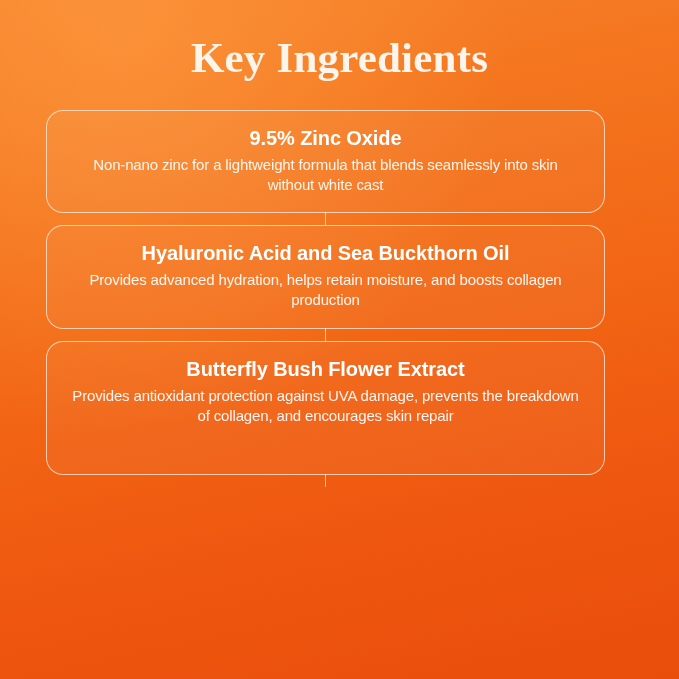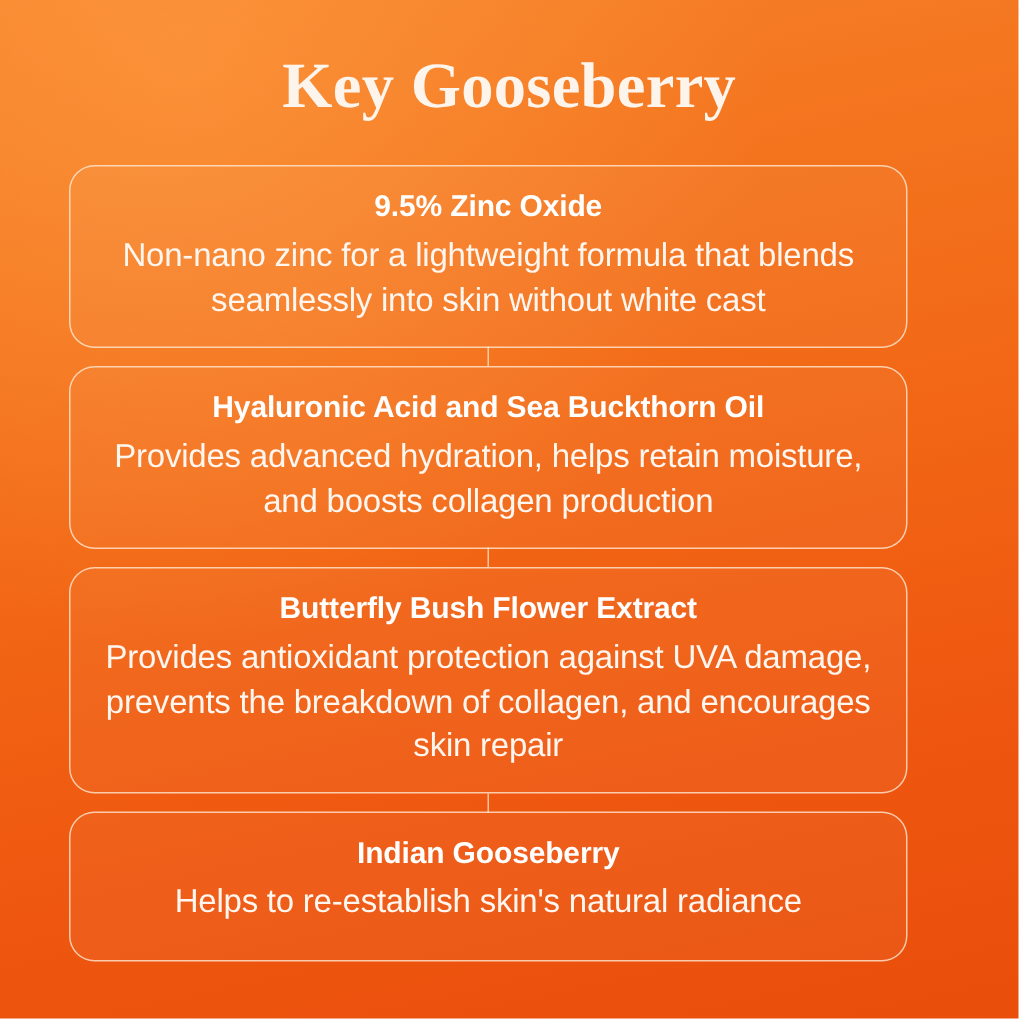--- a/index.html
+++ b/index.html
@@ -86,39 +86,39 @@
     margin: 0 0 4px 0;
     font-size: 20px;
     font-weight: 700;
     line-height: 1.3;
     letter-spacing: -0.1px;
     color: #FFFFFF;
   }
 
   .card-body {
     margin: 0;
-    font-size: 22px;
+    font-size: 15px;
     font-weight: 400;
     line-height: 1.36;
     letter-spacing: -0.15px;
     color: #FFF6EF;
   }
 
   .card-1 { min-height: 102px; }
   .card-2 { min-height: 134px; }
   .card-3 { min-height: 104px; }
   .card-4 { min-height: 100px; }
 </style>
 </head>
 <body>
 
 <div id="infographic">
 
   <div class="title-wrap">
-    <h1 class="title">Key Gooseberry</h1>
+    <h1 class="title">Key Ingredients</h1>
   </div>
 
   <div class="cards">
 
     <div class="card card-1">
       <p class="card-title">9.5% Zinc Oxide</p>
       <p class="card-body">Non-nano zinc for a lightweight formula that blends seamlessly into skin without white cast</p>
       <span class="connector"></span>
     </div>
 
@@ -127,19 +127,15 @@
       <p class="card-body">Provides advanced hydration, helps retain moisture, and boosts collagen production</p>
       <span class="connector"></span>
     </div>
 
     <div class="card card-2">
       <p class="card-title">Butterfly Bush Flower Extract</p>
       <p class="card-body">Provides antioxidant protection against UVA damage, prevents the breakdown of collagen, and encourages skin repair</p>
       <span class="connector"></span>
     </div>
 
-    <div class="card card-4">
-      <p class="card-title">Indian Gooseberry</p>
-      <p class="card-body">Helps to re-establish skin's natural radiance</p>
-    </div>
 
   </div>
 </div>
 
 </body></html>

